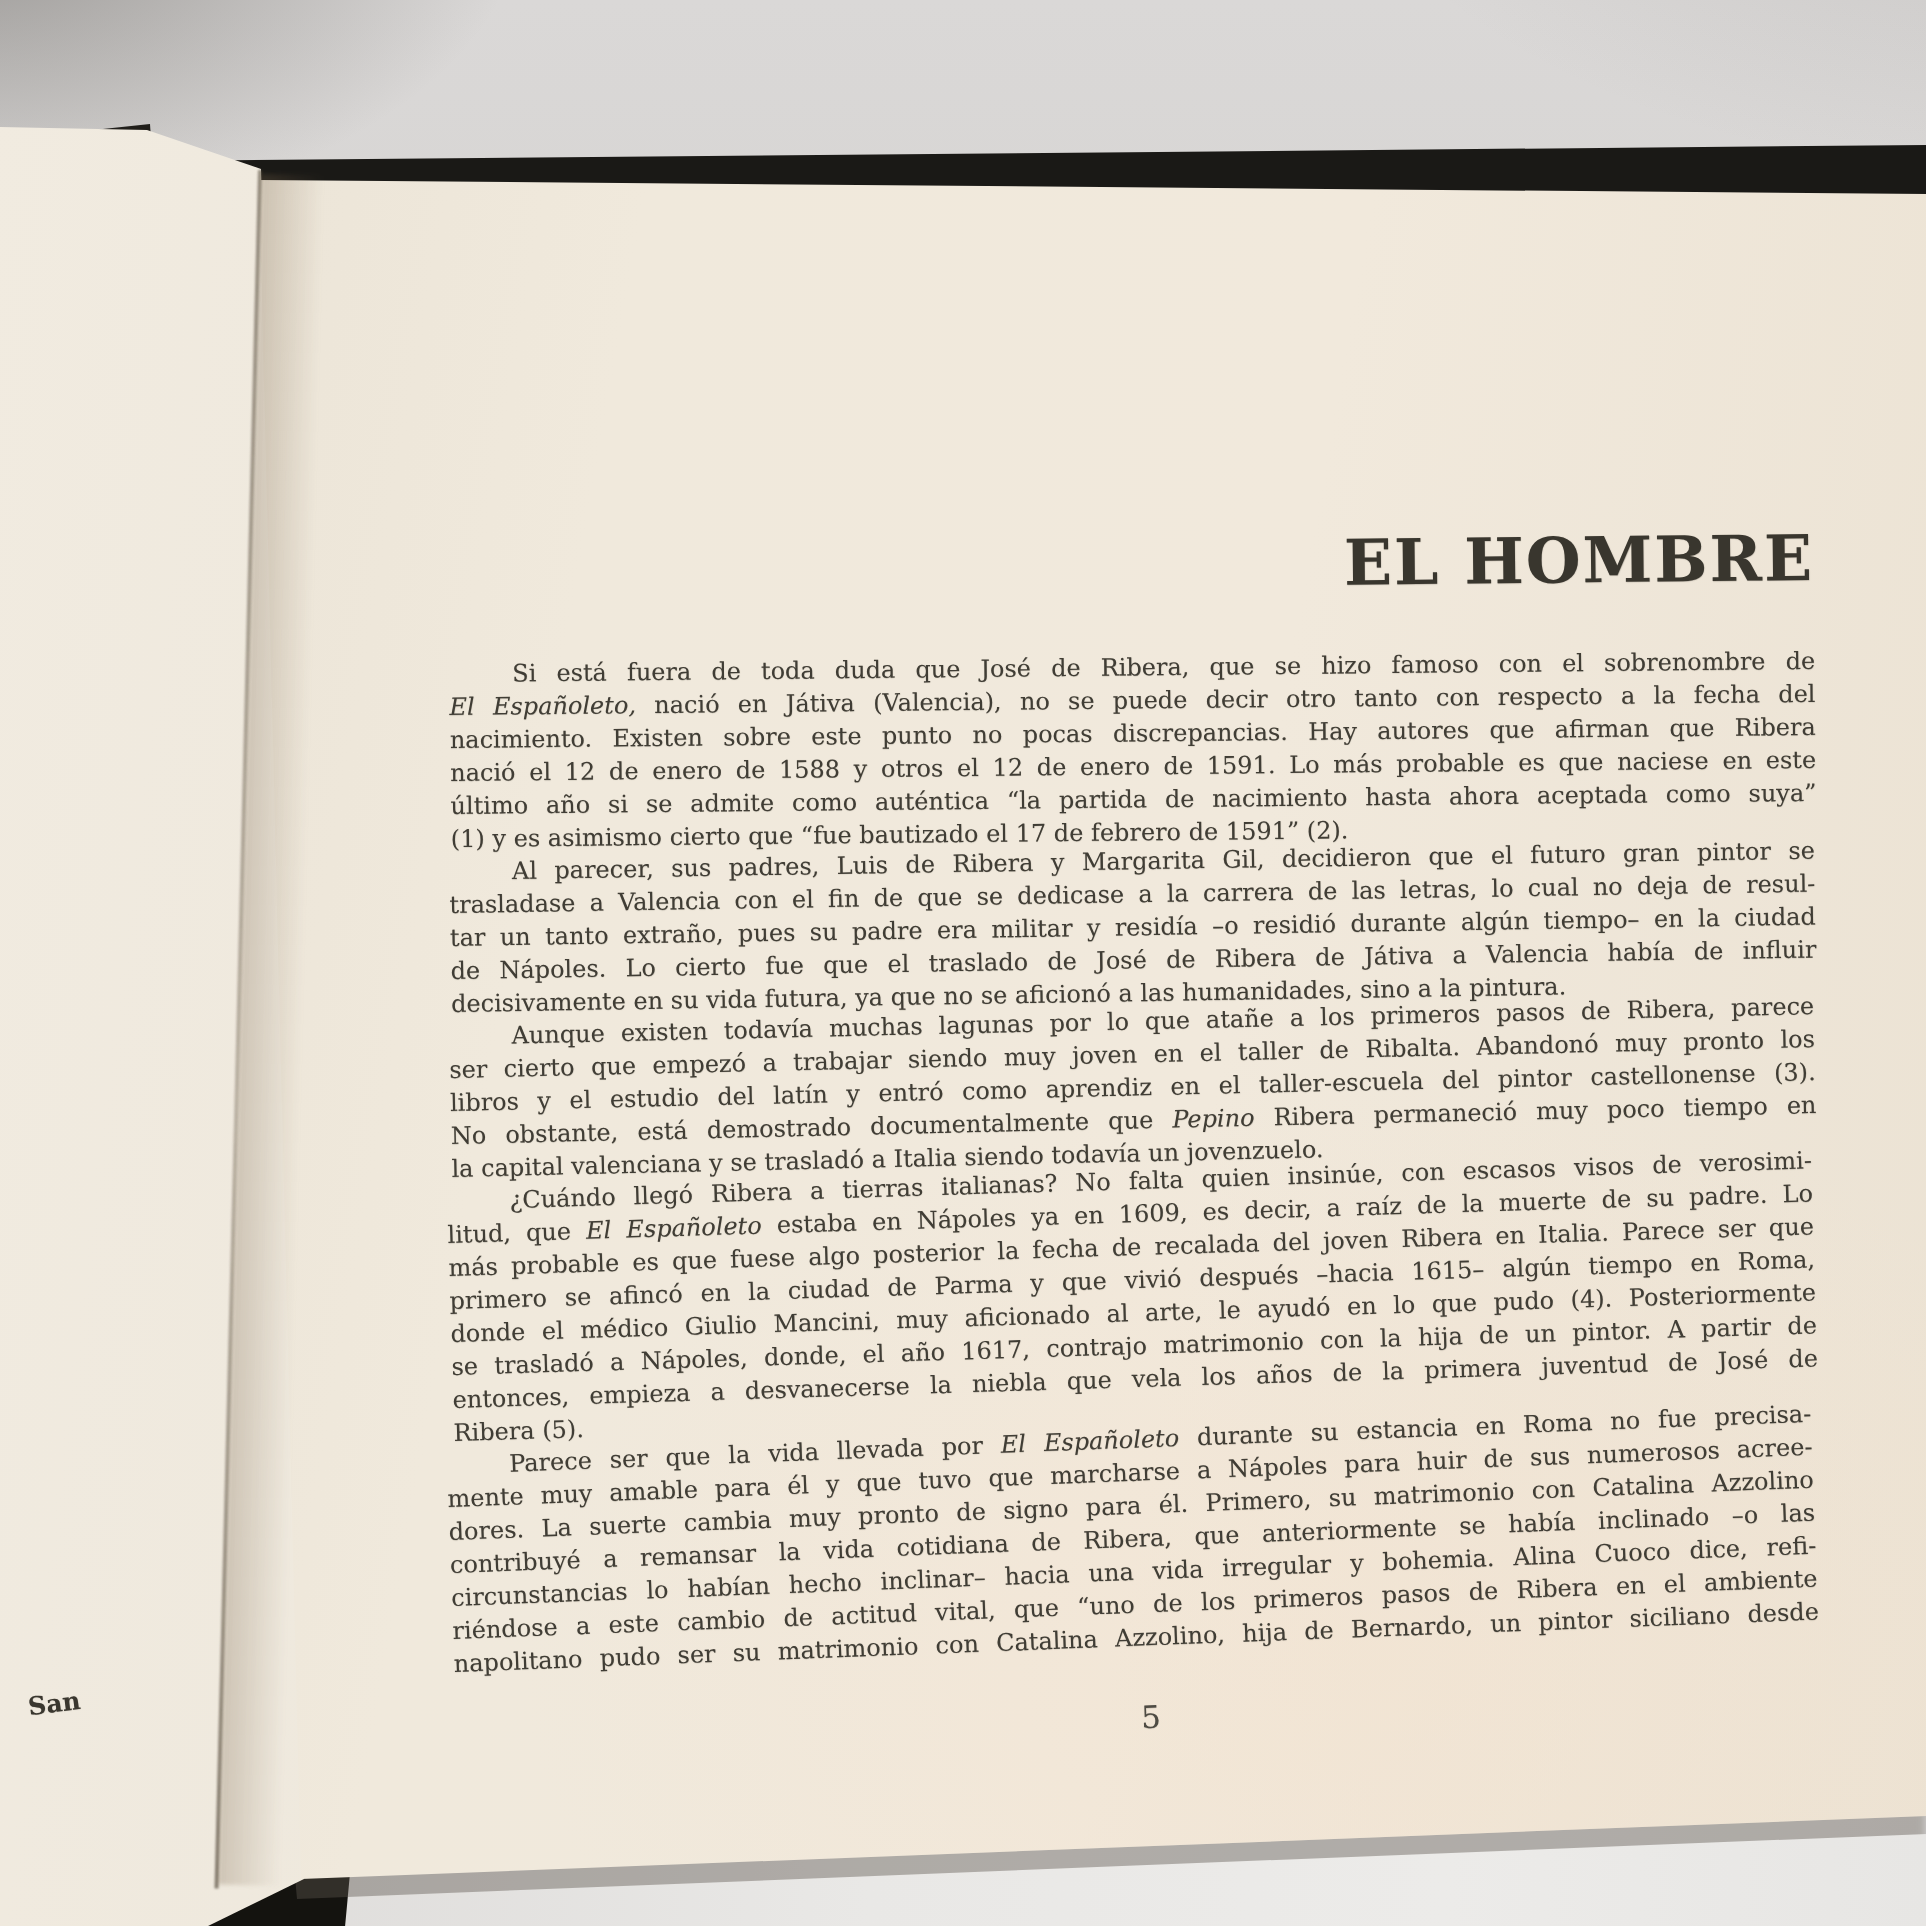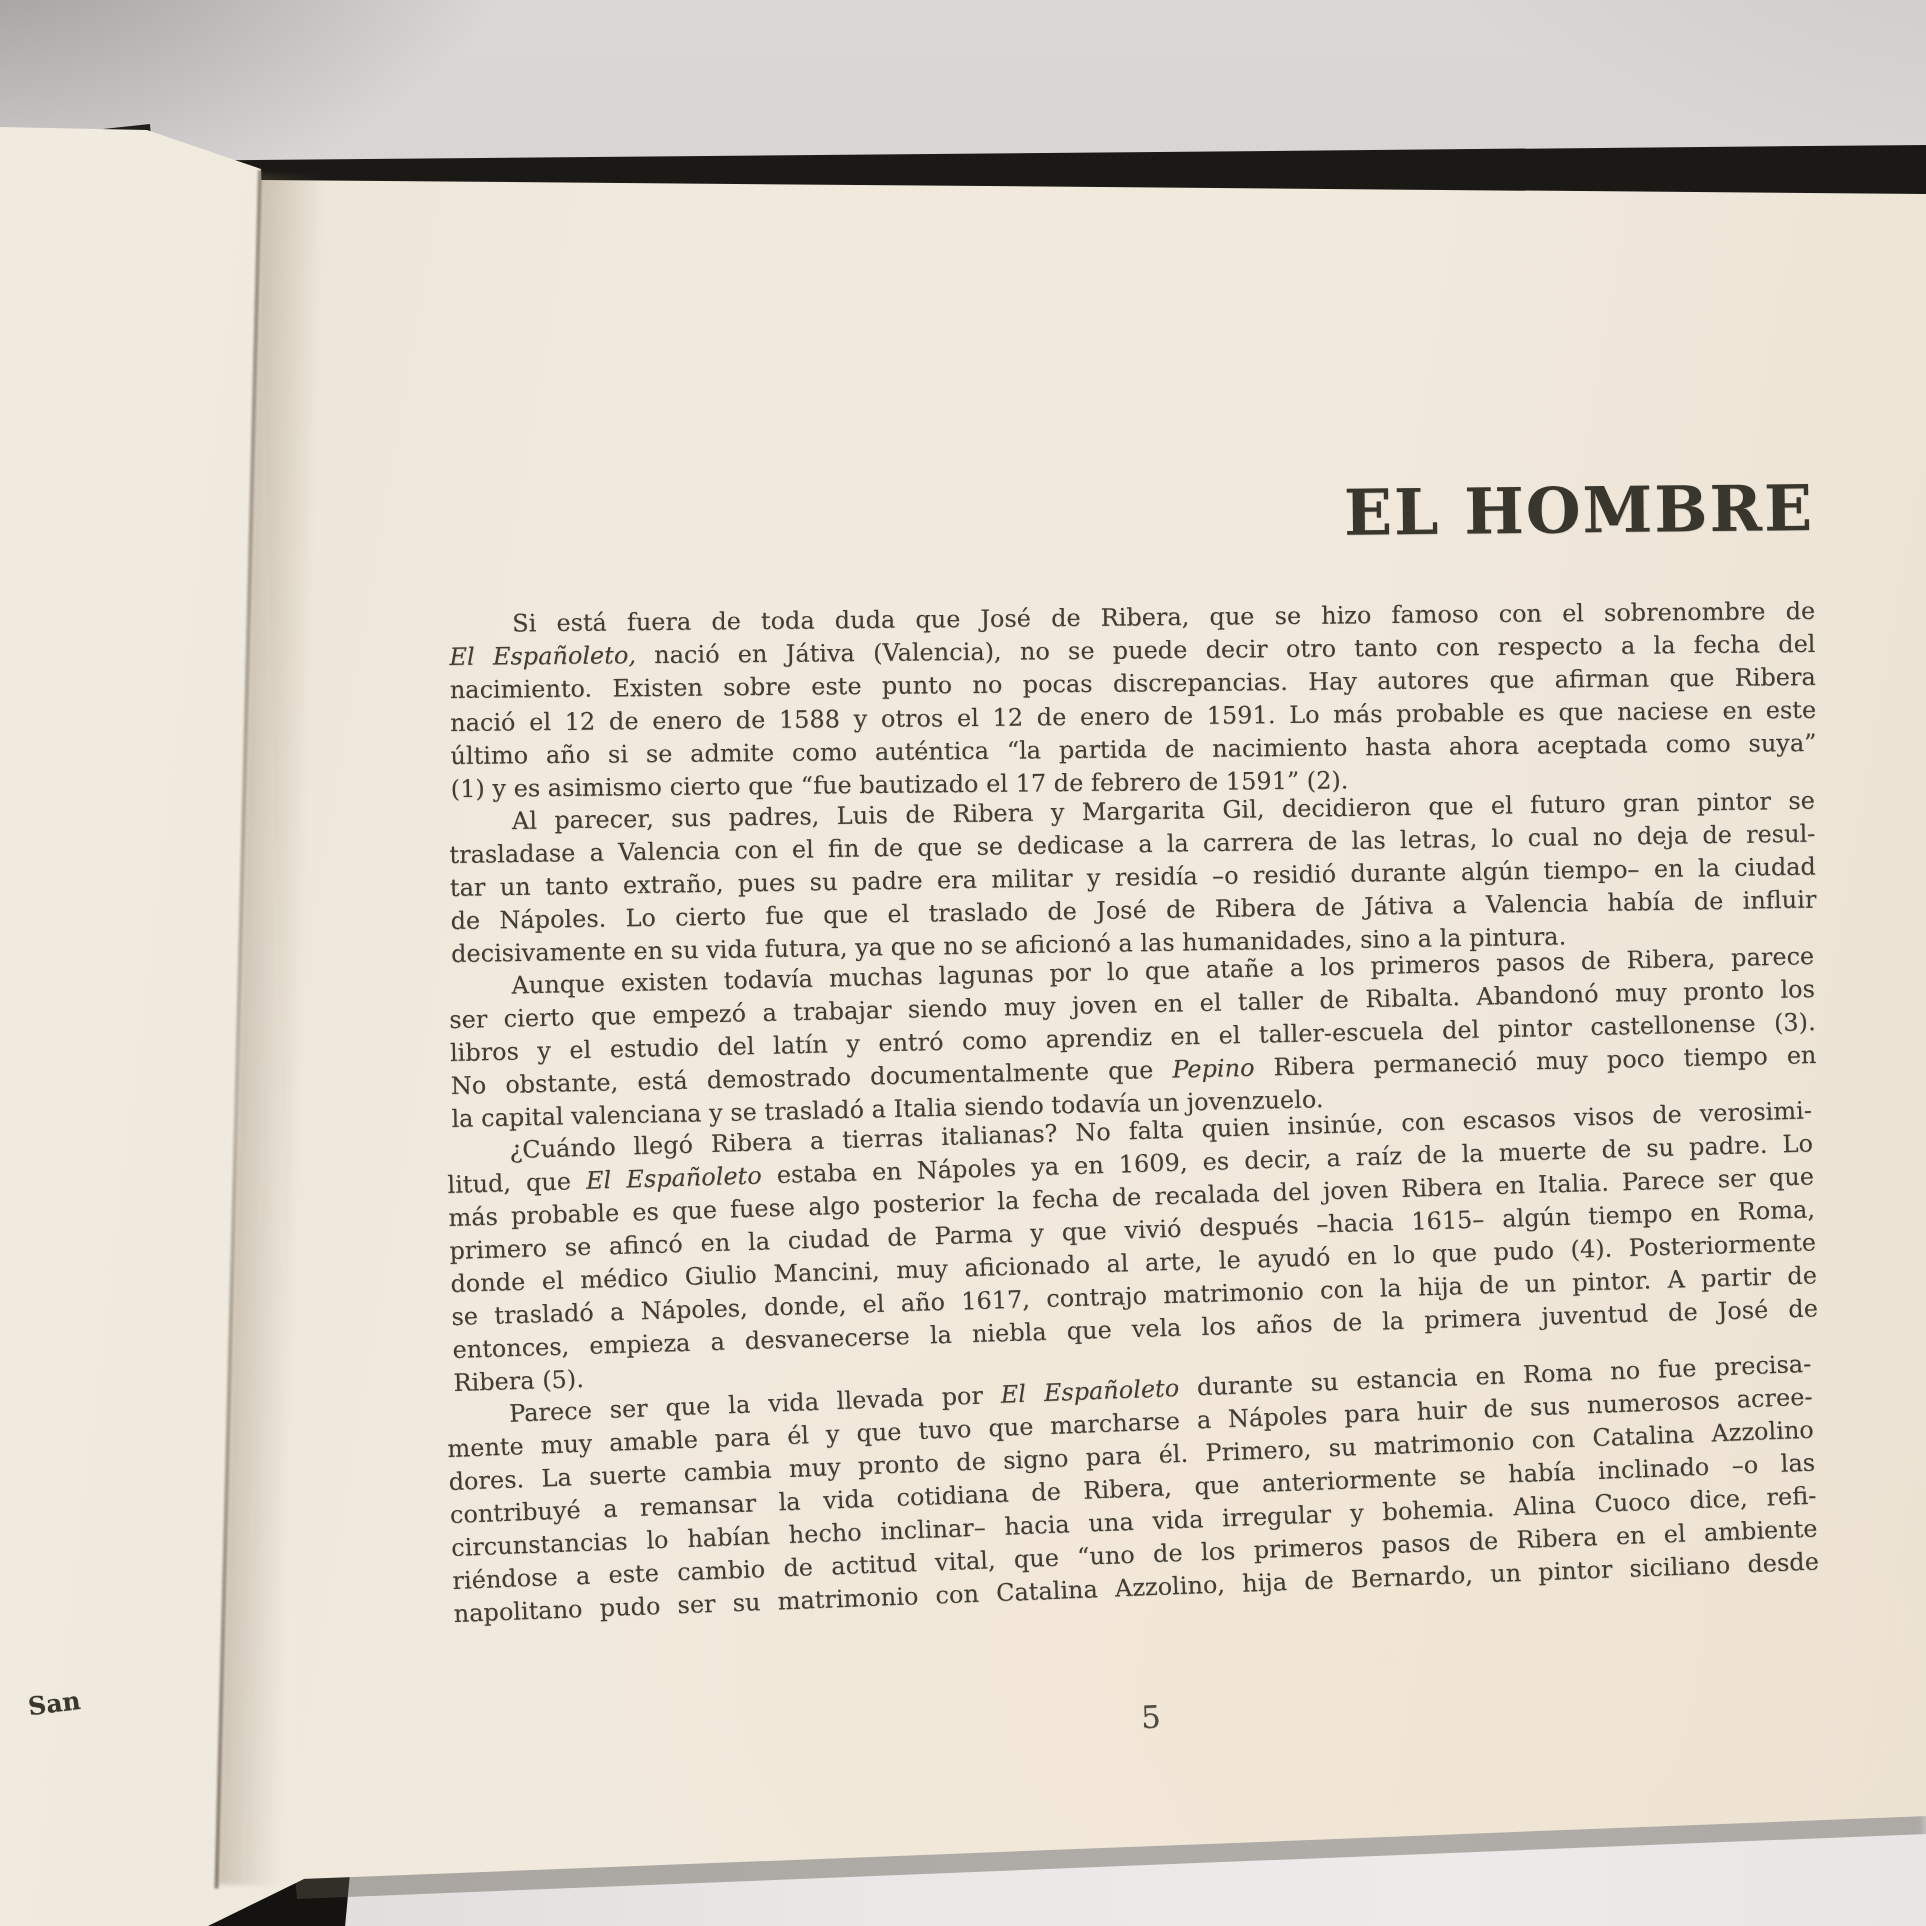--- a/index.html
+++ b/index.html
@@ -62,21 +62,21 @@
     left:258px;top:170px;width:4px;height:1719px;
     background:linear-gradient(180deg,rgba(80,70,55,0.55),rgba(95,82,63,0.32) 55%,rgba(70,60,45,0.6));
     transform:rotate(1.45deg);transform-origin:0 0;filter:blur(1.2px);
   }
   .gutter-shade{
     left:261px;top:174px;width:63px;height:1711px;
     background:linear-gradient(90deg,rgba(120,100,75,0.28),rgba(120,100,75,0) 100%);
     transform:rotate(1.45deg);transform-origin:0 0;filter:blur(2px);
   }
   
-  .text-area{left:450px;top:480px;width:1366px;}
+  .text-area{left:450px;top:530px;width:1366px;}
   .title{
     font-weight:700;font-size:63px;line-height:71px;
     text-align:right;letter-spacing:2px;color:#39362e;
     margin:0 2px 57px 0;transform:rotate(-0.6deg);
     text-shadow:0.3px 0.5px 1px rgba(55,50,40,0.35);
   }
   .para{transform-origin:0 50%;}
   .para.p1{transform:rotate(-0.55deg);}
   .para.p2{transform:rotate(-0.9deg);}
   .para.p3{transform:rotate(-1.3deg);}

